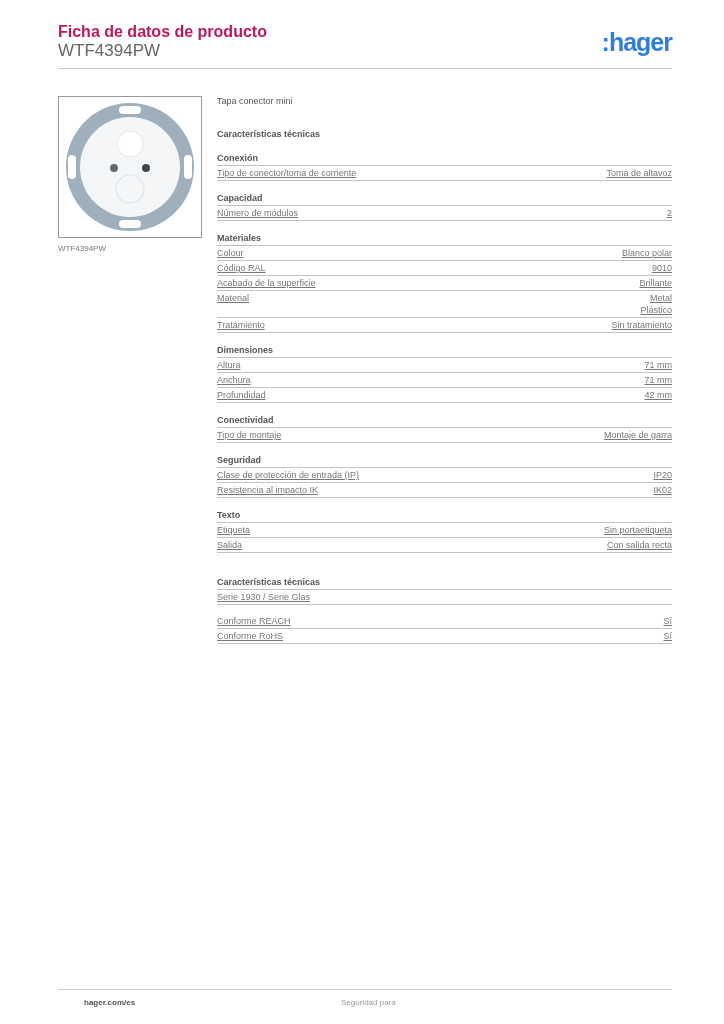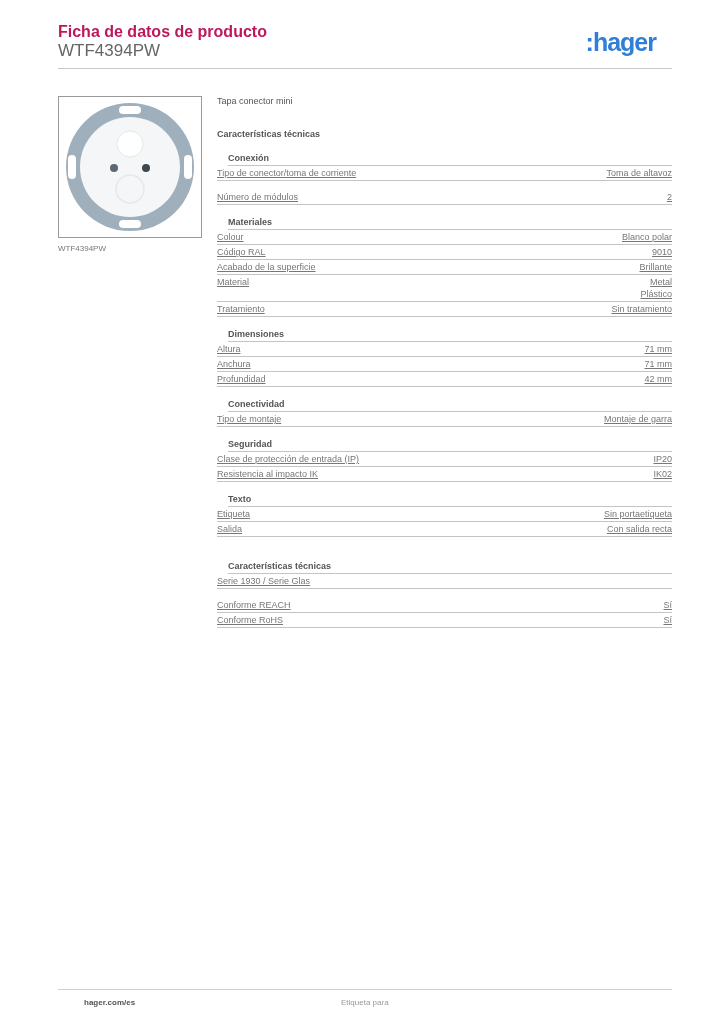--- a/index.html
+++ b/index.html
@@ -2,31 +2,31 @@
 <html><head>
 <meta charset="utf-8">
 <style>
   html, body { margin: 0; padding: 0; background: #ffffff; }
   body { width: 724px; height: 1024px; position: relative; overflow: hidden;
          font-family: "Liberation Sans", sans-serif; color: #555; }
   .header { position: absolute; left: 58px; top: 22px; width: 614px; }
   .doc-title { font-size: 16px; font-weight: bold; color: #be185d; line-height: 19px; }
   .doc-code { font-size: 17px; color: #666; line-height: 19px; }
   .header-rule { position: absolute; left: 58px; top: 68px; width: 614px; height: 1px; background: #c8c8c8; }
-  .logo { position: absolute; right: 68px; top: 28px; font-size: 25px; font-weight: bold;
+  .logo { position: absolute; right: 52px; top: 28px; font-size: 25px; font-weight: bold;
           color: #2f7fd8; letter-spacing: -1px; }
   .product-image { position: absolute; left: 58px; top: 96px; width: 144px; height: 142px;
                    border: 1px solid #9a9a9a; box-sizing: border-box; background: #fff; }
   .image-caption { position: absolute; left: 58px; top: 244px; font-size: 8px; color: #777; }
   .specs { position: absolute; left: 217px; top: 94px; width: 455px; }
   .product-name { font-size: 9px; font-weight: normal; color: #555; height: 14px; line-height: 14px; }
   .spec-heading { font-size: 9px; font-weight: bold; color: #555; line-height: 13px; }
   .group { margin-top: 9px; }
   .group-title { font-size: 9px; font-weight: bold; color: #555; height: 13px; line-height: 13px;
-                 border-bottom: 1px solid #c4c4c4; padding-top: 2px; margin-left: 11px; }
+                 border-bottom: 1px solid #c4c4c4; padding-top: 2px; }
   .row { display: flex; justify-content: space-between; font-size: 9px; color: #777;
          border-bottom: 1px solid #c4c4c4; padding: 1px 0 1px 0; line-height: 12px; text-decoration: underline; }
   .row .val { text-align: right; }
   .footer-rule { position: absolute; left: 58px; top: 989px; width: 614px; height: 1px; background: #d0d0d0; }
   .footer-left { position: absolute; left: 58px; top: 998px; font-size: 8px; font-weight: bold; color: #555; margin-left: 26px; }
   .footer-center { position: absolute; left: 341px; top: 998px; font-size: 8px; color: #999; }
   .footer-right { position: absolute; right: 52px; top: 998px; font-size: 8px; font-weight: bold; color: #555; margin-top: 48px; }
 </style>
 </head>
 <body>
@@ -62,20 +62,21 @@
       <div class="group">
         <div class="group-title">Conexión</div>
         <div class="row">
           <span>Tipo de conector/toma de corriente</span>
           <span class="val">
             <div>Toma de altavoz</div>
           </span>
         </div>
       </div>
       <div class="group">
+        <div class="group-title">Capacidad</div>
         <div class="row">
           <span>Número de módulos</span>
           <span class="val">
             <div>2</div>
           </span>
         </div>
       </div>
       <div class="group">
         <div class="group-title">Materiales</div>
         <div class="row">
@@ -194,14 +195,14 @@
           <span class="val">
             <div>Sí</div>
           </span>
         </div>
       </div>
     </div>
 </div>
 
 <div class="footer-rule"></div>
 <div class="footer-left">hager.com/es</div>
-<div class="footer-center">Etiqueta para</div>
+<div class="footer-center">Seguridad para</div>
 <div class="footer-right">01.04.2026</div>
 
 </body></html>

